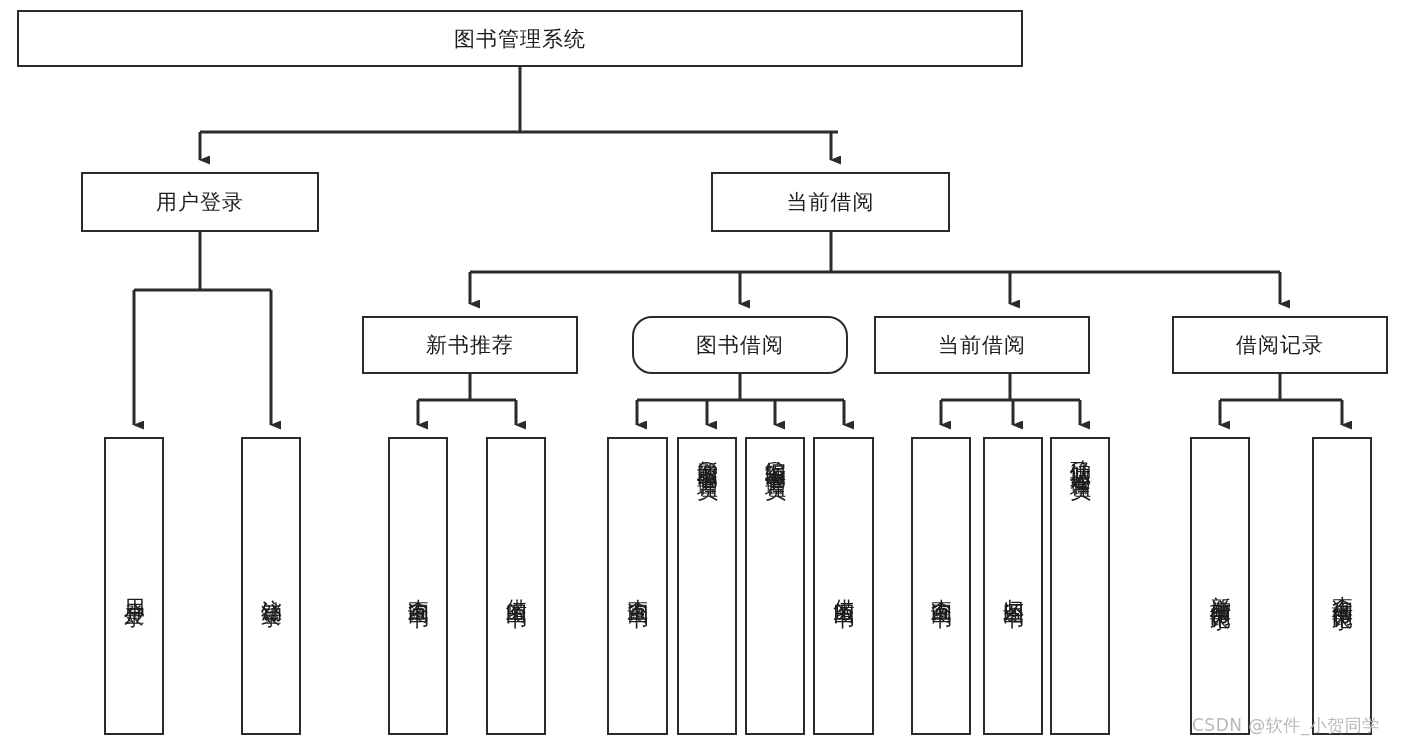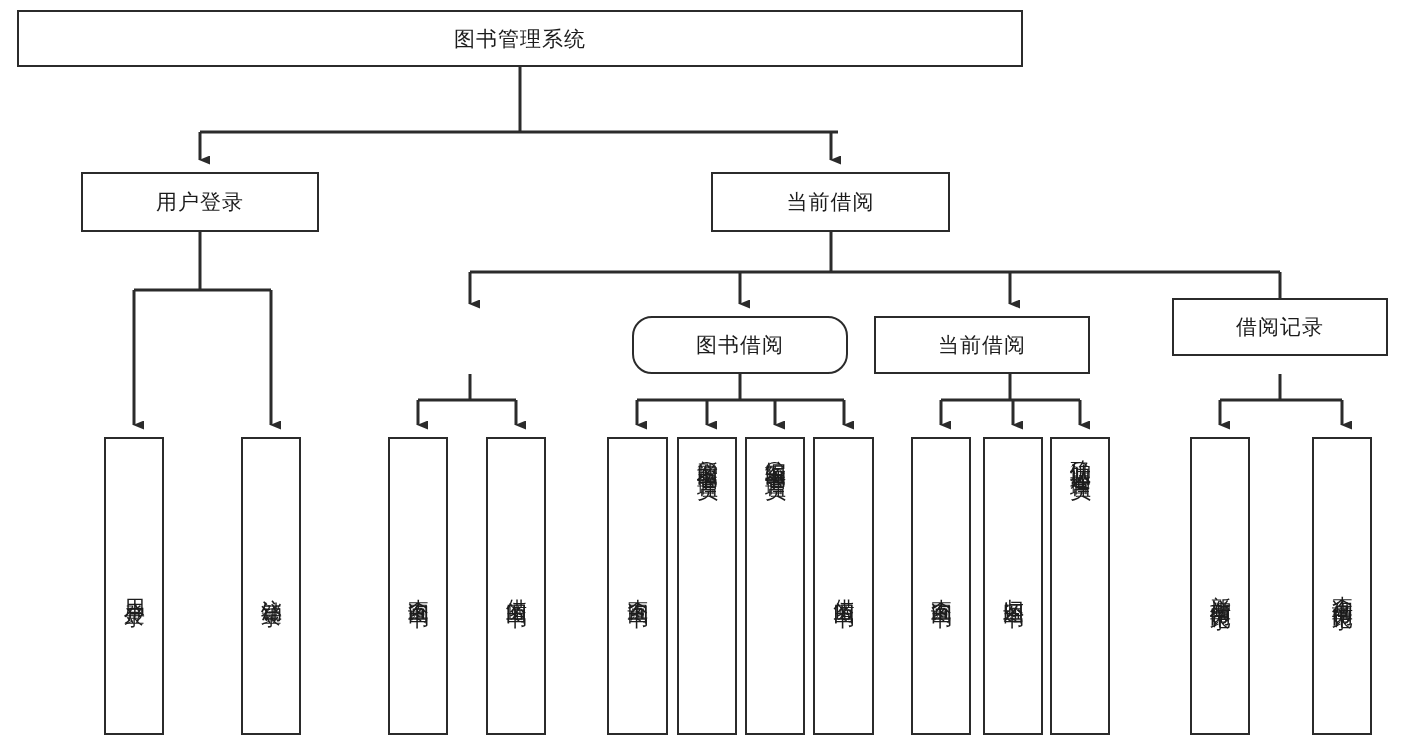--- a/index.html
+++ b/index.html
@@ -125,27 +125,30 @@
     <span class="node-h">图书管理系统</span>
   </div>
 
   <div class="node-box" style="left:81px; top:172px; width:238px; height:60px;">
     <span class="node-h">用户登录</span>
   </div>
   <div class="node-box" style="left:711px; top:172px; width:239px; height:60px;">
     <span class="node-h">当前借阅</span>
   </div>
 
+  <div class="node-box" style="left:362px; top:316px; width:216px; height:58px;">
+    <span class="node-h">新书推荐</span>
+  </div>
   <div class="node-box" style="left:632px; top:316px; width:216px; height:58px;border-radius:20px;">
     <span class="node-h">图书借阅</span>
   </div>
   <div class="node-box" style="left:874px; top:316px; width:216px; height:58px;">
     <span class="node-h">当前借阅</span>
   </div>
-  <div class="node-box" style="left:1172px; top:298px; width:216px; height:58px;">
+  <div class="node-box" style="left:1172px; top:316px; width:216px; height:58px;">
     <span class="node-h">借阅记录</span>
   </div>
 
   <div class="node-box leaf-box centered" style="left:104px; top:437px; width:60px; height:298px;">
     <span class="node-v">用户登录</span>
   </div>
   <div class="node-box leaf-box centered" style="left:241px; top:437px; width:60px; height:298px;">
     <span class="node-v">注销登录</span>
   </div>
 
@@ -179,14 +182,15 @@
     <span class="node-v">确认归还（管理员）</span>
   </div>
 
   <div class="node-box leaf-box centered" style="left:1190px; top:437px; width:60px; height:298px;">
     <span class="node-v">新增借阅记录</span>
   </div>
   <div class="node-box leaf-box centered" style="left:1312px; top:437px; width:60px; height:298px;">
     <span class="node-v">查询借阅记录</span>
   </div>
 
+  <div class="watermark" style="left:1192px; top:714px;">CSDN @软件_小贺同学</div>
 
 </div>
 
 </body></html>

